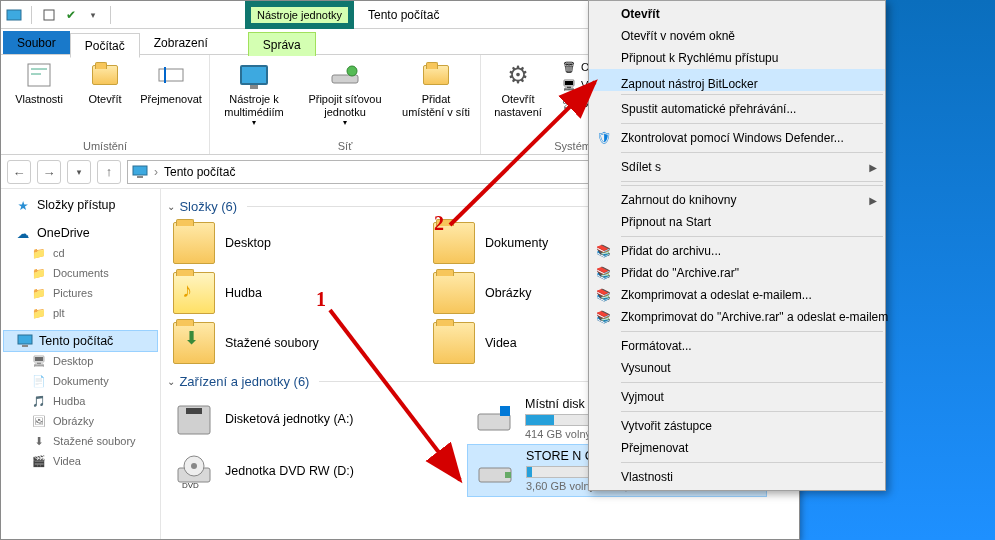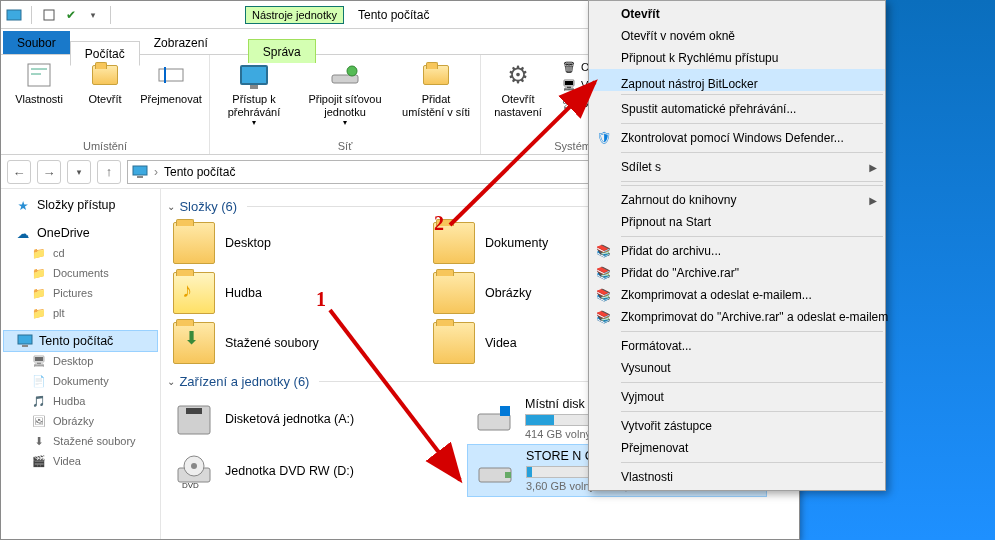--- a/index.html
+++ b/index.html
@@ -3,28 +3,28 @@
 <meta charset="utf-8">
 <style>
   * { box-sizing: border-box; font-family: "Segoe UI", Tahoma, sans-serif; }
   body { margin: 0; width: 995px; height: 540px; background: linear-gradient(#0a6ebd,#1e90ff); overflow: hidden; position: relative; }
   .window { position: absolute; top: 0; left: 0; width: 800px; height: 540px; background: #fff; border: 1px solid #8a8a8a; box-shadow: 2px 2px 6px rgba(0,0,0,.3); }
   
   .titlebar { height: 28px; display: flex; align-items: center; padding: 0 4px; border-bottom: 1px solid #d0d0d0; font-size: 12px; }
   .qat { display: flex; align-items: center; gap: 4px; }
   .qat .ico { width: 18px; height: 18px; display:flex;align-items:center;justify-content:center; }
   .titlebar .sep { width:1px; height:18px; background:#ccc; margin:0 4px; }
-  .titlebar .drive-tools { background:#d4ffb2; border:1px solid #0f766e; padding:2px 6px; font-size:11px; margin-left:130px; }
+  .titlebar .drive-tools { background:#d4ffb2; border:6px solid #0f766e; padding:2px 6px; font-size:11px; margin-left:130px; }
   .titlebar .title { margin-left:14px; }
   
   .tabs { height: 26px; display:flex; align-items:flex-end; padding-left:2px; font-size:12px; border-bottom:1px solid #d0d0d0; }
   .tab { padding:5px 14px 4px; cursor:default; }
   .tab.file { background:#1979ca; color:#000000; }
-  .tab.active { border:1px solid #d0d0d0; border-bottom:1px solid #fff; background:#fff; position:relative; top:12px; }
-  .tab.manage { background:#d4ffb2; border:1px solid #a1e05c; border-bottom:none; position:relative; top:9px; margin-left:26px; }
+  .tab.active { border:1px solid #d0d0d0; border-bottom:1px solid #fff; background:#fff; position:relative; top:4px; }
+  .tab.manage { background:#d4ffb2; border:1px solid #a1e05c; border-bottom:none; position:relative; top:2px; margin-left:26px; }
   
   .ribbon { height:100px; background:#fff; display:flex; border-bottom:1px solid #d0d0d0; font-size:11px; }
   .rgroup { border-right:1px solid #e3e3e3; padding:4px 8px 2px; display:flex; flex-direction:column; align-items:center; justify-content:space-between; }
   .rgroup .btns { display:flex; gap:14px; align-items:flex-start; }
   .rbtn { display:flex; flex-direction:column; align-items:center; width:60px; text-align:center; line-height:1.15; }
   .rbtn.small { width:auto; flex-direction:row; gap:4px; text-align:left; }
   .rbtn .ic { width:32px; height:32px; margin-bottom:2px; display:flex;align-items:center;justify-content:center; }
   .rgroup .glabel { color:#666; margin-top:2px; }
   .rbtn.small .ic { width:16px;height:16px;margin:0; }
   .sysgroup .col { display:flex;flex-direction:column; gap:2px; }
@@ -133,21 +133,21 @@
           </div>
       </div>
       <div class="glabel">Umístění</div>
     </div>
     <div class="rgroup">
       <div class="btns">
         <div class="rbtn" style="width:72px">
             <div class="ic">
               <div class="monitor" style="width:28px;height:20px"></div>
             </div>
-            <span>Přístup k přehrávání</span>
+            <span>Nástroje k multimédiím</span>
             <span style="font-size:8px">▾</span>
           </div>
         <div class="rbtn" style="width:82px">
             <div class="ic">
               <svg width="30" height="24">
                 <rect x="2" y="12" width="26" height="8" rx="2" fill="#d0d0d0" stroke="#888"></rect>
                 <circle cx="22" cy="8" r="5" fill="#5b5" stroke="#383"></circle>
               </svg>
             </div>
             <span>Připojit síťovou jednotku</span>
@@ -323,21 +323,21 @@
         </div>
       <div class="grid">
         <div class="drive">
           <div class="big">
               <svg width="40" height="40">
                 <rect x="4" y="6" width="32" height="28" rx="2" fill="#d0d0d0" stroke="#888"></rect>
                 <rect x="12" y="8" width="16" height="6" fill="#444"></rect>
               </svg>
             </div>
           <div class="dinfo">
-              <div>Disketová jednotka (A:)</div>
+              <div>Disketová jednotky (A:)</div>
             </div>
         </div>
         <div class="drive">
           <div class="big">
               <svg width="40" height="40">
                 <rect x="4" y="14" width="32" height="16" rx="2" fill="#d8d8d8" stroke="#888"></rect>
                 <rect x="26" y="6" width="10" height="10" fill="#0078d7"></rect>
               </svg>
             </div>
           <div class="dinfo">

